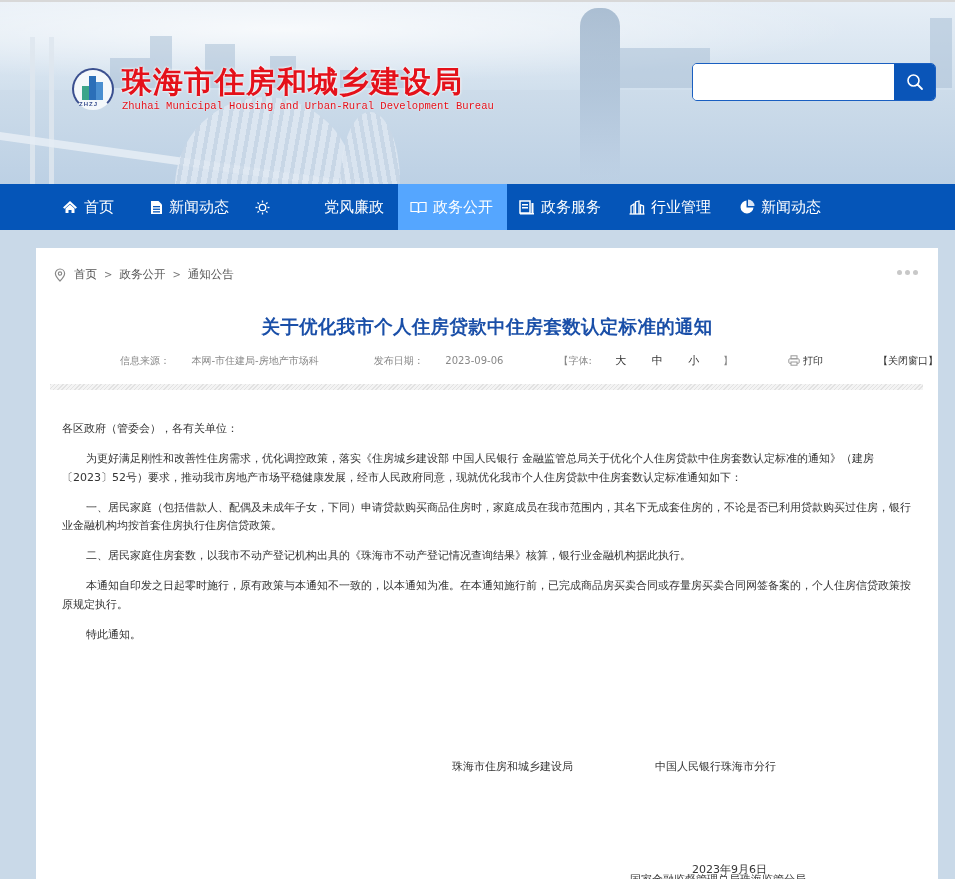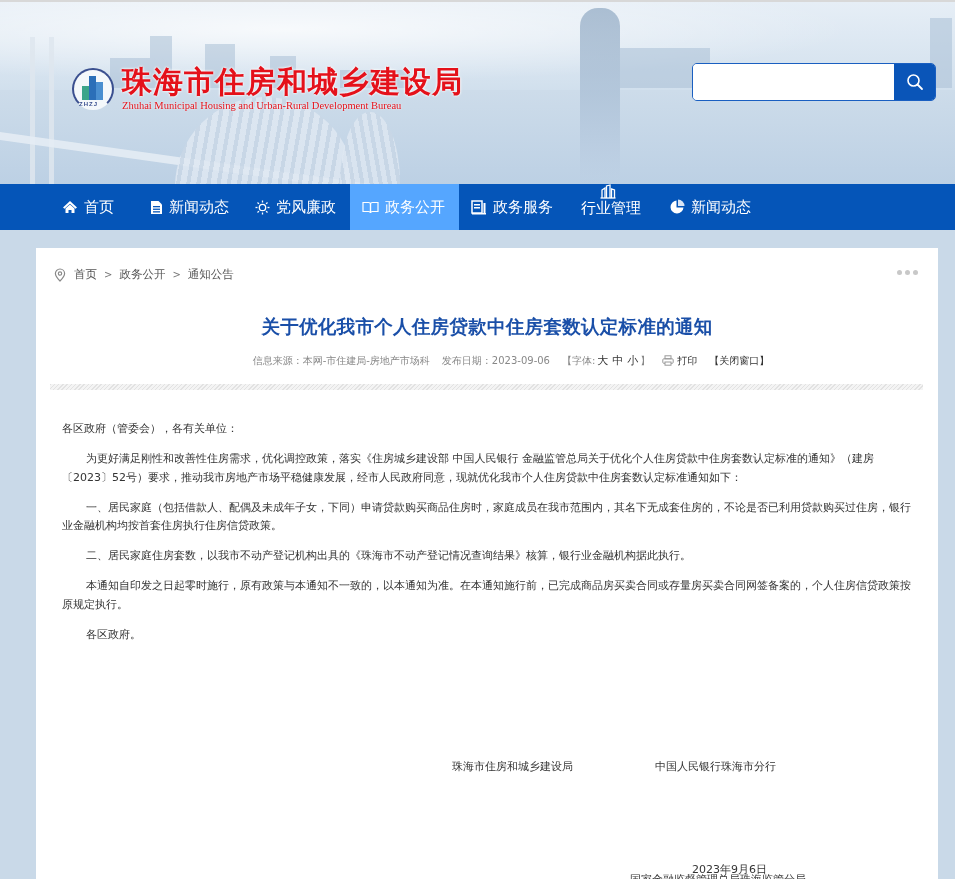--- a/index.html
+++ b/index.html
@@ -65,21 +65,21 @@
     letter-spacing: 1px; font-family: "Liberation Sans", sans-serif;
   }
   .logo-text { margin-left: 6px; }
   .logo-cn {
     color: #e4111a; font-size: 30px; font-weight: bold; letter-spacing: 1px; line-height: 36px;
     text-shadow: 0 0 2px #fff, 0 0 3px #fff;
     font-family: "DejaVu Sans", sans-serif;
   }
   .logo-en {
     color: #e4111a; font-size: 10.5px; line-height: 12px;
-    font-family: Liberation Serif, serif;
+    font-family: Liberation Mono, monospace;
     text-shadow: 0 0 2px #fff;
   }
   .search-box {
     position: absolute; left: 692px; top: 61px; width: 244px; height: 38px;
     display: flex; border-radius: 5px; overflow: hidden; border: 1px solid #1a5fc1;
   }
   .search-input {
     flex: 1; border: none; outline: none; background: #fff; font-size: 14px; padding: 0 10px;
   }
   .search-btn {
@@ -110,21 +110,21 @@
   .more-dots {
     position: absolute; right: 20px; top: 22px; display: flex; gap: 3px; cursor: pointer;
   }
   .more-dots span { width: 5px; height: 5px; border-radius: 50%; background: #c8c8c8; display: block; }
   .article-title {
     position: absolute; left: 0; top: 66px; width: 902px; text-align: center;
     color: #1a4fa8; font-size: 18.5px; font-weight: bold; letter-spacing: .3px;
   }
   .meta {
     position: absolute; left: 0; top: 105px; width: 902px; text-align: center; font-size: 10px; color: #888;
-    display: flex; justify-content: center; align-items: center; padding-left: 48px;
+    display: flex; justify-content: space-between; align-items: center; padding-left: 84px;
   }
   .meta .gap { display: inline-block; width: 12px; }
   .meta .font-opt { color: #333; font-size: 11px; margin: 0 2px; cursor: pointer; }
   .meta .print { color: #333; cursor: pointer; display: inline-flex; align-items: center; }
   .meta .close { color: #333; cursor: pointer; }
   .hatch {
     position: absolute; left: 14px; top: 136px; width: 873px; height: 6px;
     background: repeating-linear-gradient(135deg, #e2e2e2 0 1px, #f4f4f4 1px 3px);
   }
   .body-text {
@@ -198,21 +198,21 @@
     <span class="nav-icon">
       <svg width="13" height="15" viewBox="0 0 13 15">
           <path d="M1 1 H8.5 L12 4.5 V14 H1 Z" fill="#fff"></path>
           <rect x="3" y="6" width="7" height="1.3" fill="#0555b8"></rect>
           <rect x="3" y="8.6" width="7" height="1.3" fill="#0555b8"></rect>
           <rect x="3" y="11.2" width="7" height="1.3" fill="#0555b8"></rect>
         </svg>
     </span>
     <span>新闻动态</span>
   </div>
-  <div class="nav-item" style="padding-right:14px;">
+  <div class="nav-item" style="padding-right:14px;gap:48px;">
     <span class="nav-icon">
       <svg width="15" height="15" viewBox="0 0 15 15">
           <circle cx="7.5" cy="7.5" r="3.2" stroke="#fff" stroke-width="1.3" fill="none"></circle>
           <g stroke="#fff" stroke-width="1.3">
             <line x1="7.5" y1="0.5" x2="7.5" y2="2.5"></line>
             <line x1="7.5" y1="12.5" x2="7.5" y2="14.5"></line>
             <line x1="0.5" y1="7.5" x2="2.5" y2="7.5"></line>
             <line x1="12.5" y1="7.5" x2="14.5" y2="7.5"></line>
             <line x1="2.5" y1="2.5" x2="3.9" y2="3.9"></line>
             <line x1="11.1" y1="11.1" x2="12.5" y2="12.5"></line>
@@ -237,21 +237,21 @@
       <svg width="16" height="15" viewBox="0 0 16 15">
           <rect x="1" y="1" width="10" height="12" stroke="#fff" stroke-width="1.5" fill="none"></rect>
           <rect x="3" y="4" width="6" height="1.5" fill="#fff"></rect>
           <rect x="3" y="7" width="6" height="1.5" fill="#fff"></rect>
           <rect x="12.5" y="3" width="2" height="10" fill="#fff"></rect>
           <rect x="1" y="13" width="14" height="1.5" fill="#fff"></rect>
         </svg>
     </span>
     <span>政务服务</span>
   </div>
-  <div class="nav-item" style="padding-right:18px;flex-direction:column;">
+  <div class="nav-item" style="padding-right:18px;">
     <span class="nav-icon">
       <svg width="16" height="15" viewBox="0 0 16 15">
           <path d="M2 14 V6 L5 4 V14" stroke="#fff" stroke-width="1.3" fill="none"></path>
           <path d="M6.5 14 V2 L10 1 V14" stroke="#fff" stroke-width="1.3" fill="none"></path>
           <path d="M11.5 14 V5 L14.5 6 V14" stroke="#fff" stroke-width="1.3" fill="none"></path>
           <line x1="0.5" y1="14" x2="15.5" y2="14" stroke="#fff" stroke-width="1.3"></line>
         </svg>
     </span>
     <span>行业管理</span>
   </div>
@@ -313,21 +313,21 @@
   </div>
 
   <div class="hatch"></div>
 
   <div class="body-text">
     <p>各区政府（管委会），各有关单位：</p>
     <p class="indent">为更好满足刚性和改善性住房需求，优化调控政策，落实《住房城乡建设部 中国人民银行 金融监管总局关于优化个人住房贷款中住房套数认定标准的通知》（建房〔2023〕52号）要求，推动我市房地产市场平稳健康发展，经市人民政府同意，现就优化我市个人住房贷款中住房套数认定标准通知如下：</p>
     <p class="indent">一、居民家庭（包括借款人、配偶及未成年子女，下同）申请贷款购买商品住房时，家庭成员在我市范围内，其名下无成套住房的，不论是否已利用贷款购买过住房，银行业金融机构均按首套住房执行住房信贷政策。</p>
     <p class="indent">二、居民家庭住房套数，以我市不动产登记机构出具的《珠海市不动产登记情况查询结果》核算，银行业金融机构据此执行。</p>
     <p class="indent">本通知自印发之日起零时施行，原有政策与本通知不一致的，以本通知为准。在本通知施行前，已完成商品房买卖合同或存量房买卖合同网签备案的，个人住房信贷政策按原规定执行。</p>
-    <p class="indent">各区政府。</p>
+    <p class="indent">特此通知。</p>
   </div>
 
   <div class="sign-row" style="left:416px;top:511px;">珠海市住房和城乡建设局</div>
   <div class="sign-row" style="left:619px;top:511px;">中国人民银行珠海市分行</div>
   <div class="sign-row" style="left:594px;top:578px;margin-top:46px;">国家金融监督管理总局珠海监管分局</div>
   <div class="sign-row" style="left:656px;top:614px;">2023年9月6日</div>
 </div>
 
 <div class="right-strip"></div>
 

